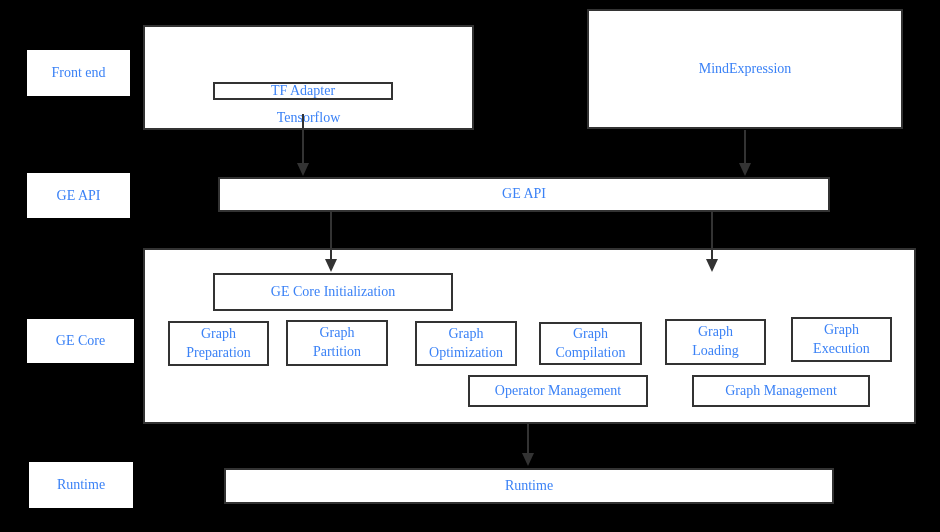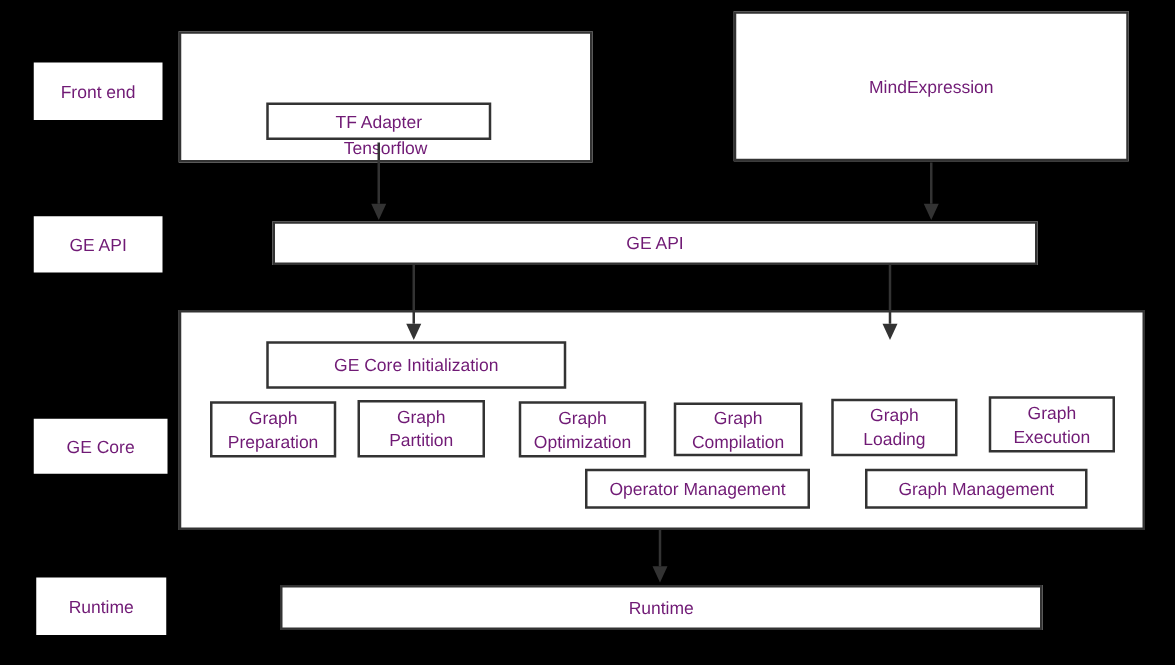--- a/index.html
+++ b/index.html
@@ -5,23 +5,23 @@
   html, body {
     margin: 0;
     padding: 0;
     background: #000000;
   }
   .canvas {
     position: relative;
     width: 940px;
     height: 532px;
     background: #000000;
-    font-family: Liberation Sans, sans-serif;
+    font-family: Liberation Serif, serif;
     font-size: 14px;
-    color: #701a75;
+    color: #3b82f6;
     overflow: hidden;
   }
   .rowlabel {
     position: absolute;
     background: #ffffff;
     display: flex;
     align-items: center;
     justify-content: center;
     box-sizing: border-box;
   }
@@ -58,27 +58,27 @@
     border-top: 13px solid #333333;
   }
 </style>
 </head>
 <body>
 
 <div class="canvas">
 
   <div class="rowlabel" style="left:27px; top:50px; width:103px; height:46px;">Front end</div>
   <div class="rowlabel" style="left:27px; top:173px; width:103px; height:45px;">GE API</div>
-  <div class="rowlabel" style="left:27px; top:335px; width:107px; height:44px;">GE Core</div>
+  <div class="rowlabel" style="left:27px; top:319px; width:107px; height:44px;">GE Core</div>
   <div class="rowlabel" style="left:29px; top:462px; width:104px; height:46px;">Runtime</div>
 
   <div class="box toplabel" style="left:143px; top:25px; width:331px; height:105px; padding-top:28px;">
     <span>Tensorflow</span>
   </div>
-  <div class="box" style="left:213px; top:82px; width:180px; height:30px;">TF Adapter</div>
+  <div class="box" style="left:213px; top:82px; width:180px; height:18px;">TF Adapter</div>
 
   <div class="box" style="left:587px; top:9px; width:316px; height:120px;">MindExpression</div>
 
   <div class="box" style="left:218px; top:177px; width:612px; height:35px;">GE API</div>
 
   <div class="box" style="left:143px; top:248px; width:773px; height:176px; display:block;">
 
     <div class="box" style="left:68px; top:23px; width:240px; height:38px;">GE Core Initialization</div>
 
     <div class="box" style="left:23px; top:71px; width:101px; height:45px;">

